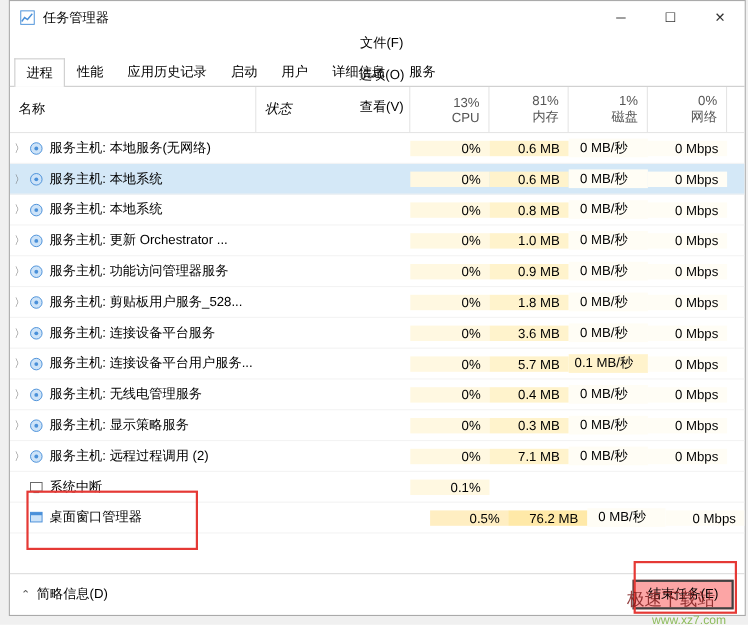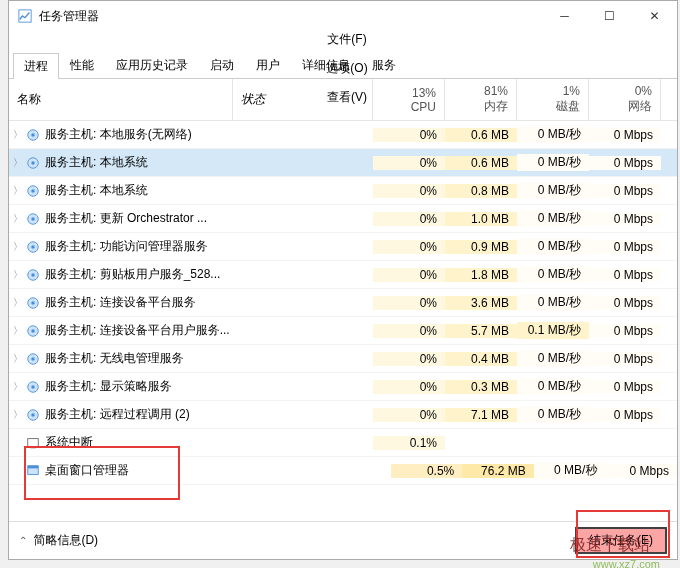--- a/index.html
+++ b/index.html
@@ -27,21 +27,21 @@
 .row.selected { background: #d4e8f7; }
 .cell-name { width: 224px; display: flex; align-items: center; padding-left: 2px; }
 .expand { width: 14px; text-align: center; color: #666; font-size: 10px; }
 .proc-icon { width: 16px; height: 16px; margin-right: 4px; display: flex; align-items: center; justify-content: center; }
 .cell-status { width: 140px; }
 .cell-num { width: 72px; text-align: right; padding-right: 8px; }
 .cpu-col { background: #fff8e1; }
 .cpu-col.hot { background: #ffeec2; margin-left: 20px; }
 .mem-col { background: #fff3cc; }
 .mem-col.hot { background: #ffe9a8; }
-.disk-col { background: #fffdf5; }
+.disk-col { background: #fffdf5; text-align: center; }
 .disk-col.hot { background: #fff3cc; }
 .net-col { background: #fffdf5; }
 .footer { height: 38px; border-top: 1px solid #ddd; display: flex; align-items: center; padding: 0 10px; font-size: 12px; justify-content: space-between; }
 .footer-left { display: flex; align-items: center; gap: 6px; }
 .end-task { padding: 3px 12px; border: 2px solid #404040; background: #fca5a5; font-size: 12px; }
 .redbox { position: absolute; border: 2px solid #e53935; pointer-events: none; }
 .redbox1 { left: 24px; top: 446px; width: 156px; height: 54px; }
 .redbox2 { left: 576px; top: 510px; width: 94px; height: 48px; }
 .watermark { position: absolute; right: 30px; bottom: 12px; font-size: 16px; color: #7f1d1d; opacity: 0.85; pointer-events: none; font-weight: 500; }
 .watermark-url { position: absolute; right: 20px; bottom: -2px; font-size: 11px; color: #7cb342; opacity: 0.85; pointer-events: none; }

